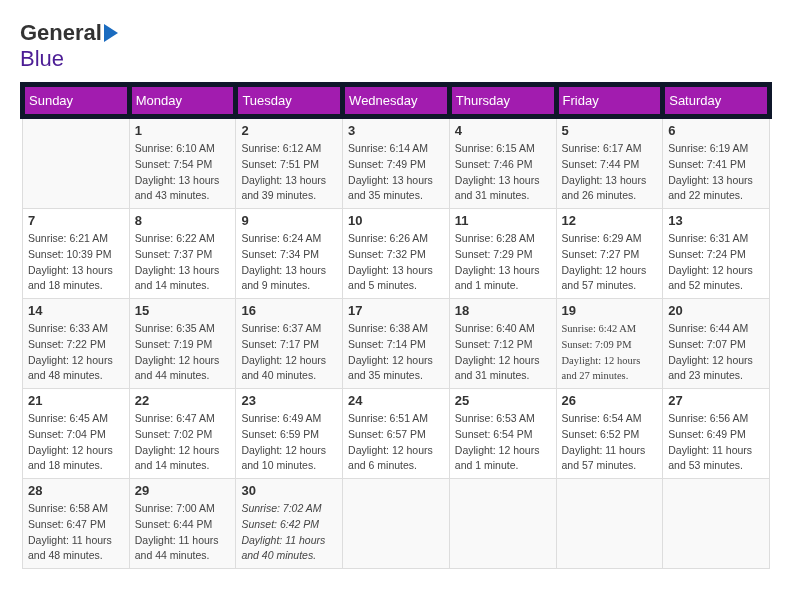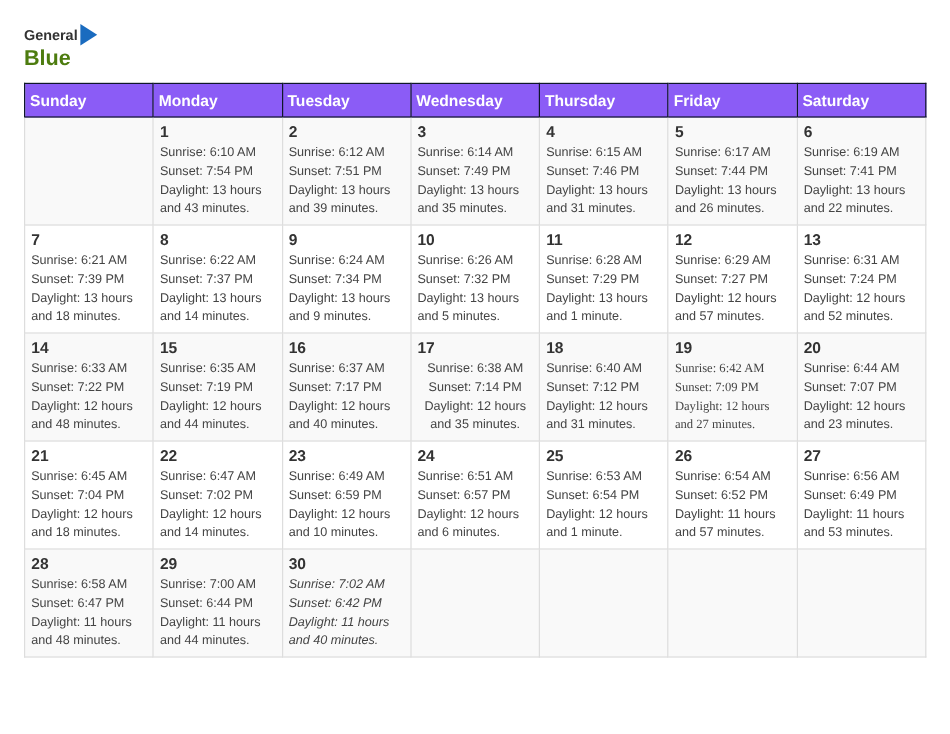--- a/index.html
+++ b/index.html
@@ -15,28 +15,28 @@
       align-items: flex-start;
       justify-content: space-between;
       margin-bottom: 10px;
     }
     .logo {
       display: flex;
       flex-direction: column;
       align-items: flex-start;
     }
     .logo-general {
-      font-size: 12px;
+      font-size: 22px;
       font-weight: bold;
       color: #333;
     }
     .logo-blue {
-      font-size: 18px;
-      font-weight: bold;
-      color: #4d7c0f;
+      font-size: 22px;
+      font-weight: normal;
+      color: #4c1d95;
     }
     .logo-arrow {
       display: inline-block;
       width: 0;
       height: 0;
       border-top: 9px solid transparent;
       border-bottom: 9px solid transparent;
       border-left: 14px solid #1a6bbf;
       margin-left: 2px;
       vertical-align: middle;
@@ -56,27 +56,27 @@
     .location {
       font-size: 15px;
       color: #555;
     }
     table {
       width: 100%;
       border-collapse: collapse;
       font-size: 11px;
     }
     thead tr th {
-      background-color: #8b5cf6;
+      background-color: #a21caf;
       color: #fff;
       padding: 6px 4px;
       text-align: left;
       font-size: 13px;
-      font-weight: bold;
-      border: 1px solid #0f172a;
+      font-weight: normal;
+      border: 5px solid #0f172a;
     }
     tbody tr {
       border: 1px solid #ccc;
     }
     tbody tr td {
       vertical-align: top;
       padding: 4px 5px;
       border: 1px solid #ddd;
       min-height: 80px;
       width: 14.28%;
@@ -170,21 +170,21 @@
           <div class="day-info" style="white-space: pre-line;">Sunrise: 6:19 AM
 Sunset: 7:41 PM
 Daylight: 13 hours
 and 22 minutes.</div>
         </td>
       </tr>
       <tr>
         <td>
           <span class="day-number">7</span>
           <div class="day-info" style="white-space: pre-line;">Sunrise: 6:21 AM
-Sunset: 7:39 PM
+Sunset: 10:39 PM
 Daylight: 13 hours
 and 18 minutes.</div>
         </td>
         <td>
           <span class="day-number">8</span>
           <div class="day-info" style="white-space: pre-line;">Sunrise: 6:22 AM
 Sunset: 7:37 PM
 Daylight: 13 hours
 and 14 minutes.</div>
         </td>
@@ -241,21 +241,21 @@
         </td>
         <td>
           <span class="day-number">16</span>
           <div class="day-info" style="white-space: pre-line;">Sunrise: 6:37 AM
 Sunset: 7:17 PM
 Daylight: 12 hours
 and 40 minutes.</div>
         </td>
         <td>
           <span class="day-number">17</span>
-          <div class="day-info" style="white-space: pre-line; text-align: center;">Sunrise: 6:38 AM
+          <div class="day-info" style="white-space: pre-line;">Sunrise: 6:38 AM
 Sunset: 7:14 PM
 Daylight: 12 hours
 and 35 minutes.</div>
         </td>
         <td>
           <span class="day-number">18</span>
           <div class="day-info" style="white-space: pre-line;">Sunrise: 6:40 AM
 Sunset: 7:12 PM
 Daylight: 12 hours
 and 31 minutes.</div>

